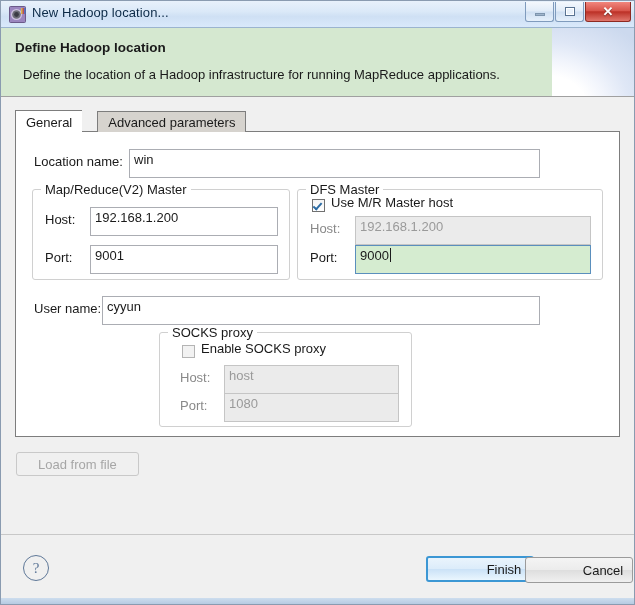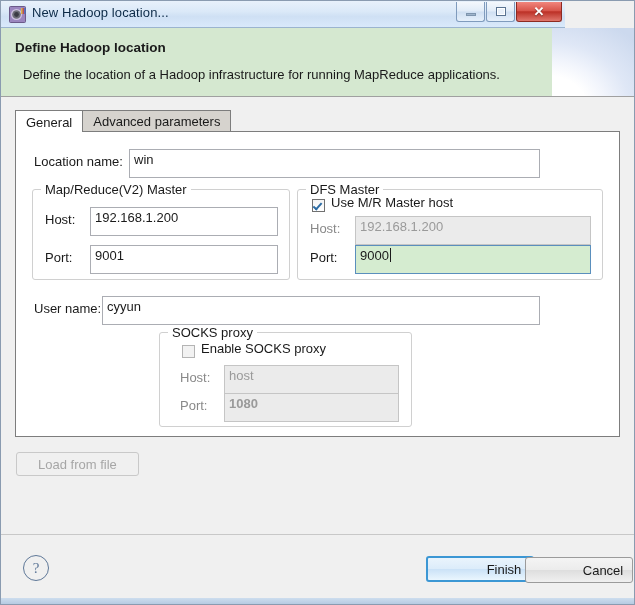--- a/index.html
+++ b/index.html
@@ -17,21 +17,21 @@
     box-sizing: border-box;
     background: #f0f0f0;
     overflow: hidden;
     border: 1px solid #8a9bb0;
   }
 
   
   .titlebar {
     position: absolute;
     left: 0; top: 0;
-    width: 564px;
+    width: 633px;
     height: 27px;
     background: linear-gradient(to bottom, #e8f1fb 0%, #dbe9f8 40%, #cfe0f4 60%, #d9e9fb 100%);
     border-bottom: 1px solid #9bb4cf;
     box-sizing: border-box;
     padding-left: 20px;
   }
   .title-icon {
     position: absolute;
     left: 8px; top: 5px;
     width: 17px; height: 17px;
@@ -131,22 +131,23 @@
     height: 437px;
     background: #f0f0f0;
   }
 
   
   .tabstrip {
     position: absolute;
     left: 14px; top: 13px;
     height: 22px;
     display: flex;
-    align-items: flex-start;
+    align-items: flex-end;
     z-index: 3;
+    gap: 15px;
   }
   .tab {
     height: 21px;
     box-sizing: border-box;
     padding: 0 10px;
     font-size: 13px;
     color: #1a1a1a;
     display: flex;
     align-items: center;
     border: 1px solid #7d7d7d;
@@ -399,21 +400,21 @@
       <div class="lbl" style="left:18px; top:169px;">User name:</div>
       <div class="tf" style="left:86px; top:164px; width:438px;">cyyun</div>
 
       <div class="group" style="left:143px; top:200px; width:253px; height:95px;">
         <div class="group-title">SOCKS proxy</div>
         <div class="cb off" style="left:22px; top:12px;"></div>
         <div class="lbl" style="left:41px; top:8px;">Enable SOCKS proxy</div>
         <div class="lbl dim" style="left:20px; top:37px;">Host:</div>
         <div class="tf disabled" style="left:64px; top:32px; width:175px;">host</div>
         <div class="lbl dim" style="left:20px; top:65px;">Port:</div>
-        <div class="tf disabled" style="left:64px; top:60px; width:175px;font-weight:bold;">1080</div>
+        <div class="tf disabled" style="left:64px; top:60px; width:175px;">1080</div>
       </div>
 
     </div>
 
     <div class="gbtn" style="left:15px; top:355px;">Load from file</div>
 
   </div>
 
   <div class="sep"></div>
   <div class="footer">

